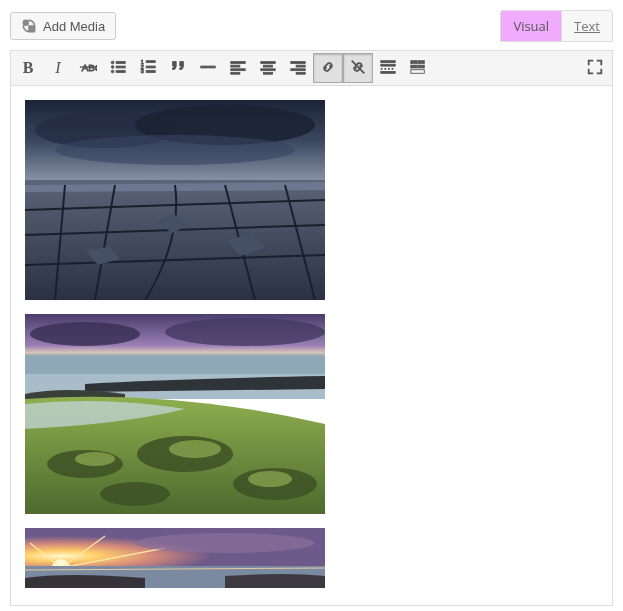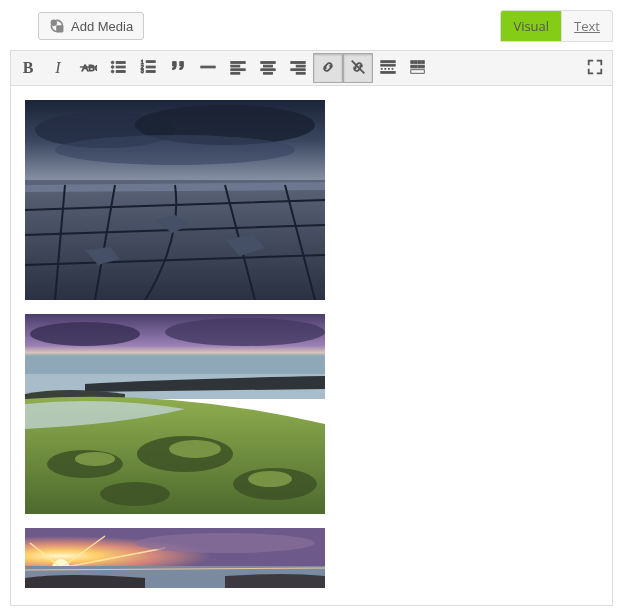--- a/index.html
+++ b/index.html
@@ -12,40 +12,40 @@
   height: 611px;
   overflow: hidden;
   padding: 10px;
 }
 .topbar {
   display: flex;
   align-items: center;
   justify-content: space-between;
   margin-bottom: 8px;
 }
-.topbar-left { display: flex; gap: 8px; margin-left: 28px; }
+.topbar-left { display: flex; gap: 8px; }
 .media-btn {
   display: inline-flex;
   align-items: center;
   gap: 6px;
   padding: 5px 10px;
   background: #f7f7f7;
   border: 1px solid #ccc;
   border-radius: 3px;
   color: #555;
   cursor: pointer;
   font-size: 13px;
 }
 .media-btn .icn { display:inline-flex; }
 .media-btn svg { width: 16px; height: 16px; fill: #888; }
 .tabs { display: flex; }
 .tab {
   padding: 6px 12px;
   border: 1px solid #ddd;
-  background: #84cc16;
+  background: #f0abfc;
   color: #555;
   cursor: pointer;
   font-size: 13px;
 }
 .tab:first-child { border-top-left-radius: 3px; border-right: none; }
 .tab:last-child { border-top-right-radius: 3px; text-decoration: underline; }
 .tab.inactive { background: #f7f7f7; color: #777; }
 .toolbar {
   display: flex;
   align-items: center;

